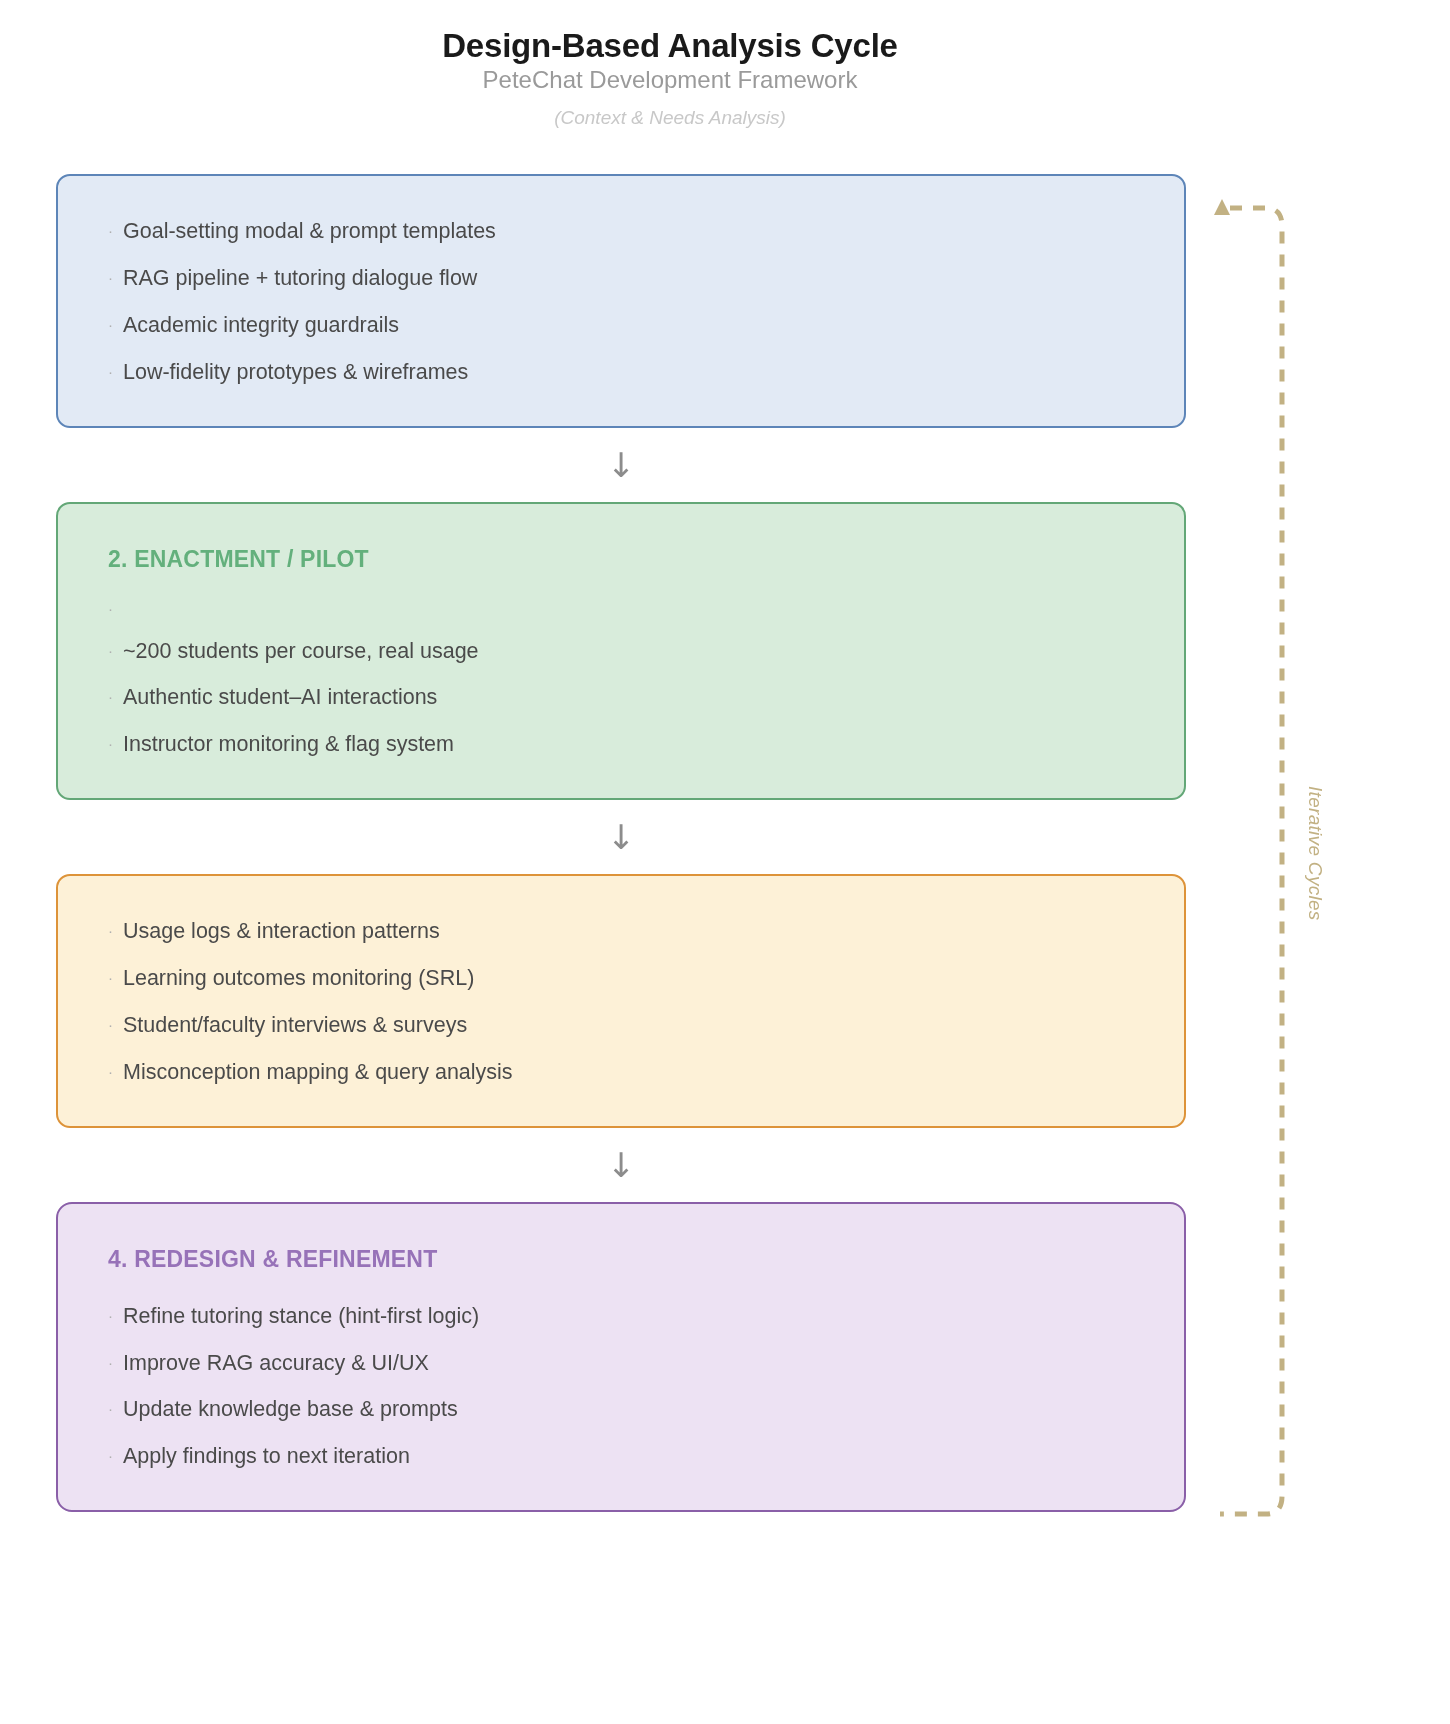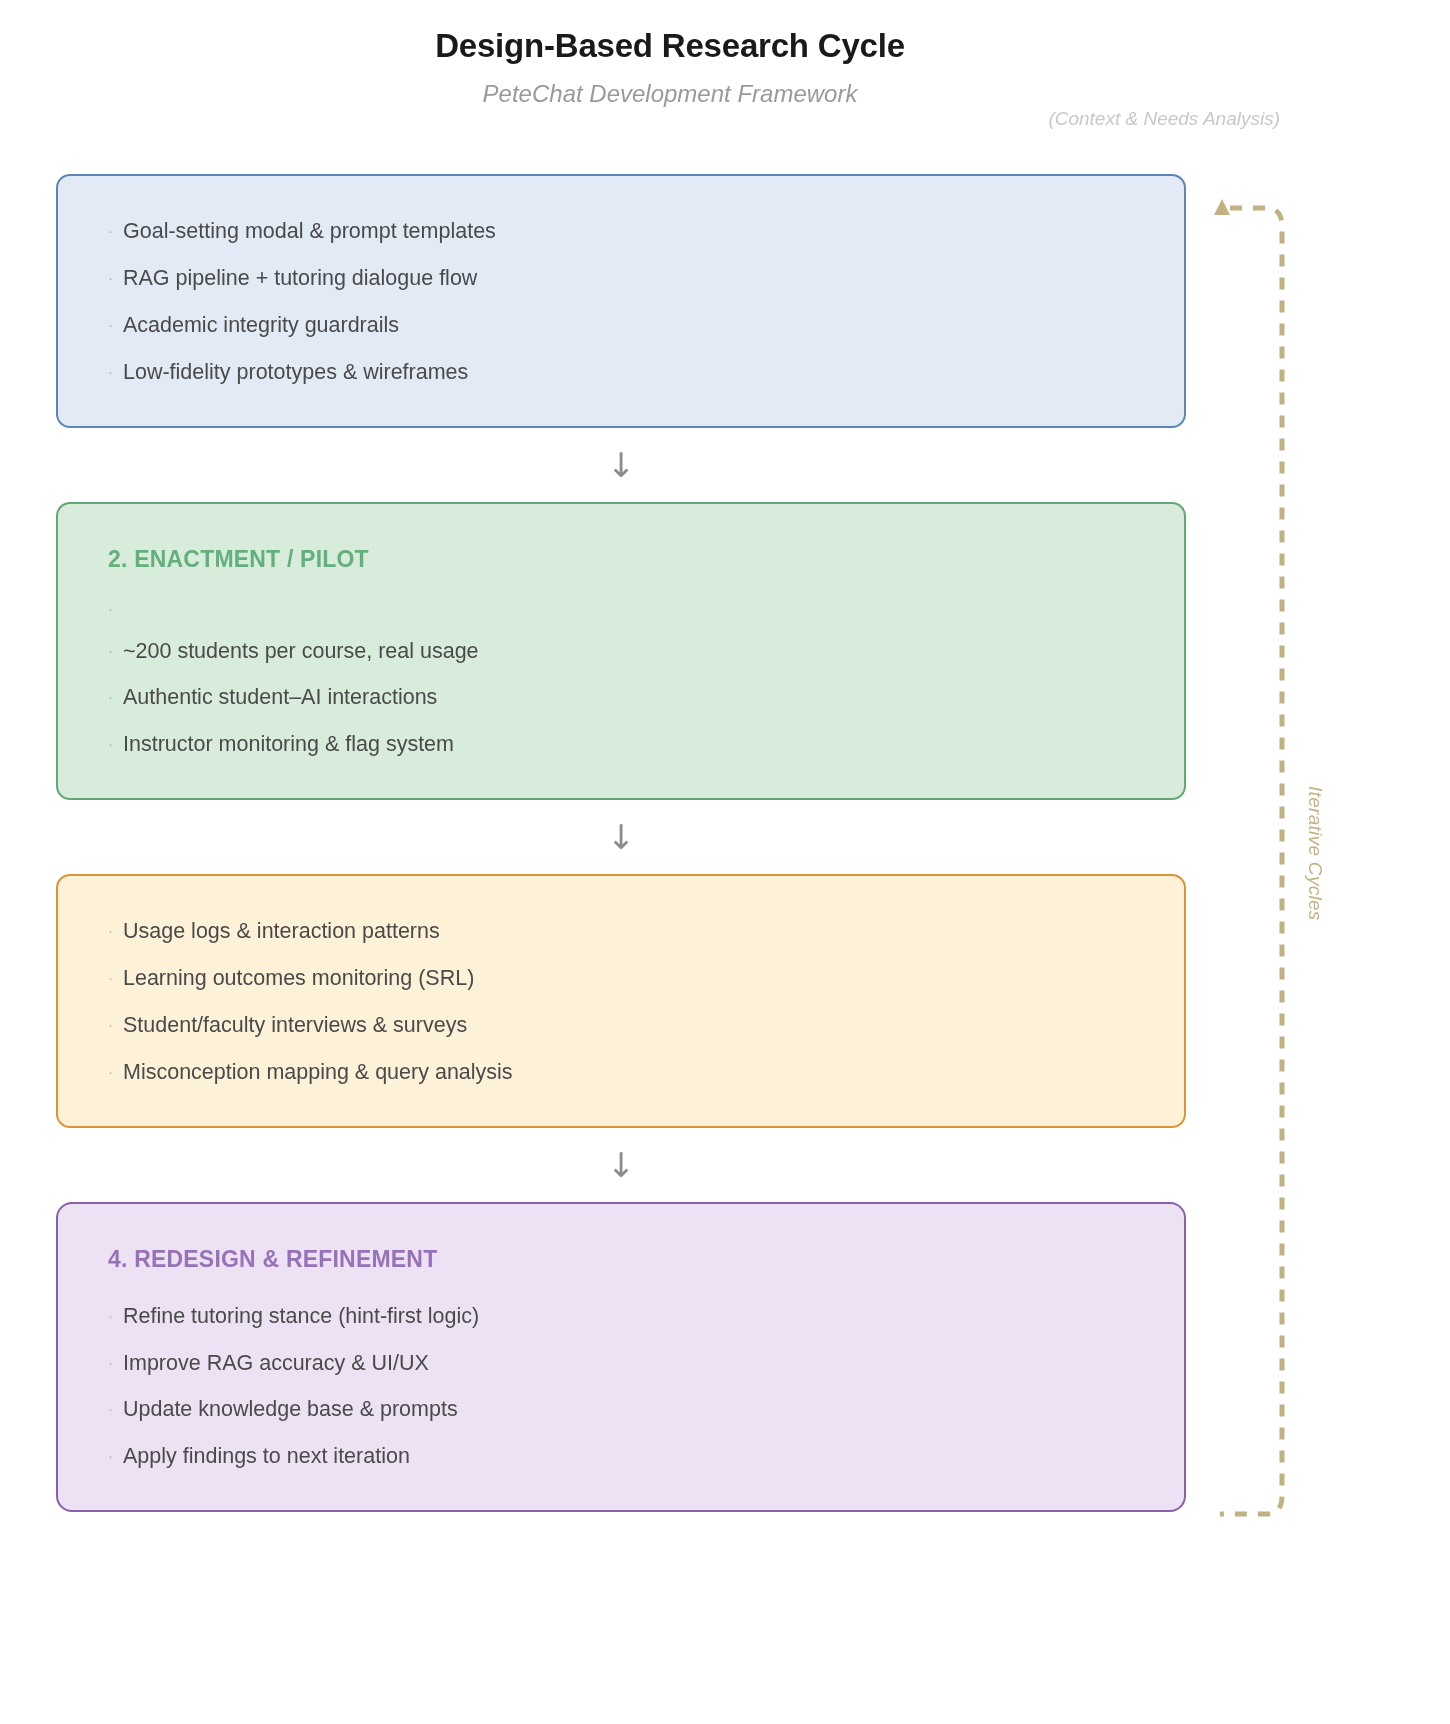--- a/index.html
+++ b/index.html
@@ -28,30 +28,28 @@
   .title {
     font-size: 33px;
     font-weight: bold;
     color: #1a1a1a;
     letter-spacing: -0.2px;
     line-height: 1.2;
   }
   .subtitle {
     font-size: 24px;
     color: #9a9a9a;
-    margin-top: 14px;
     line-height: 1.2;
-    font-style: italic;
   }
   .subsubtitle {
     font-size: 19px;
     color: #c8c8c8;
     font-style: italic;
+    margin-top: 13px;
     line-height: 1.2;
-    text-align: right;
   }
 
   
   .stages {
     position: absolute;
     left: 56px;
     top: 174px;
     width: 1130px;
   }
   .stage {
@@ -134,21 +132,21 @@
     white-space: nowrap;
     letter-spacing: 0.3px;
   }
 </style>
 </head>
 <body>
 
 <div class="page">
 
   <div class="header">
-    <div class="title">Design-Based Research Cycle</div>
+    <div class="title">Design-Based Analysis Cycle</div>
     <div class="subtitle">PeteChat Development Framework</div>
     <div class="subsubtitle">(Context &amp; Needs Analysis)</div>
   </div>
 
   <div class="stages">
 
     <div class="stage stage-1">
       <ul class="bullets">
         <li class="bullet">
           <span class="dot">·</span>

